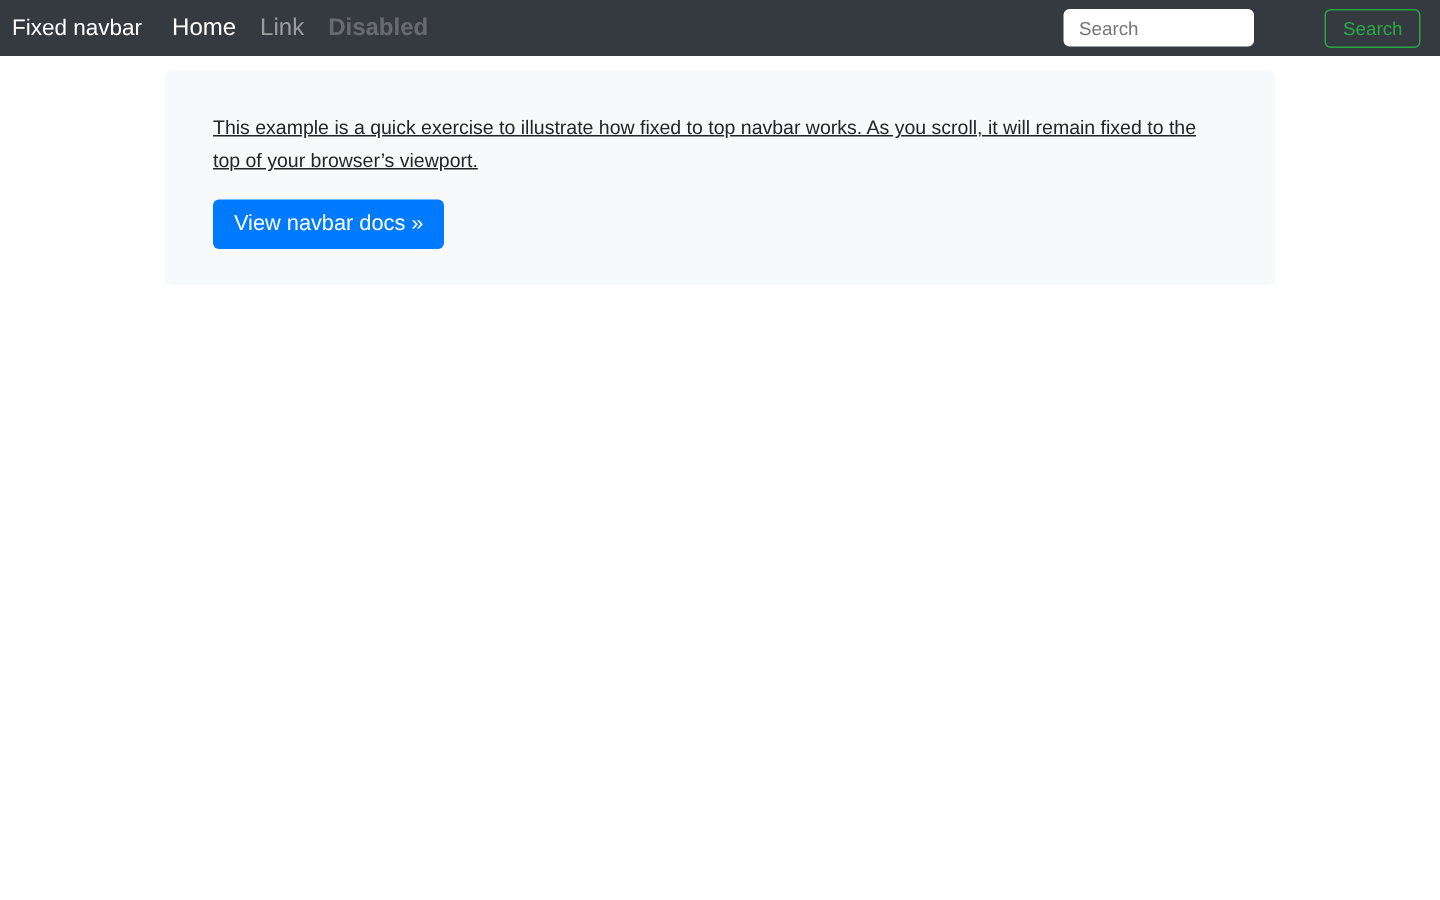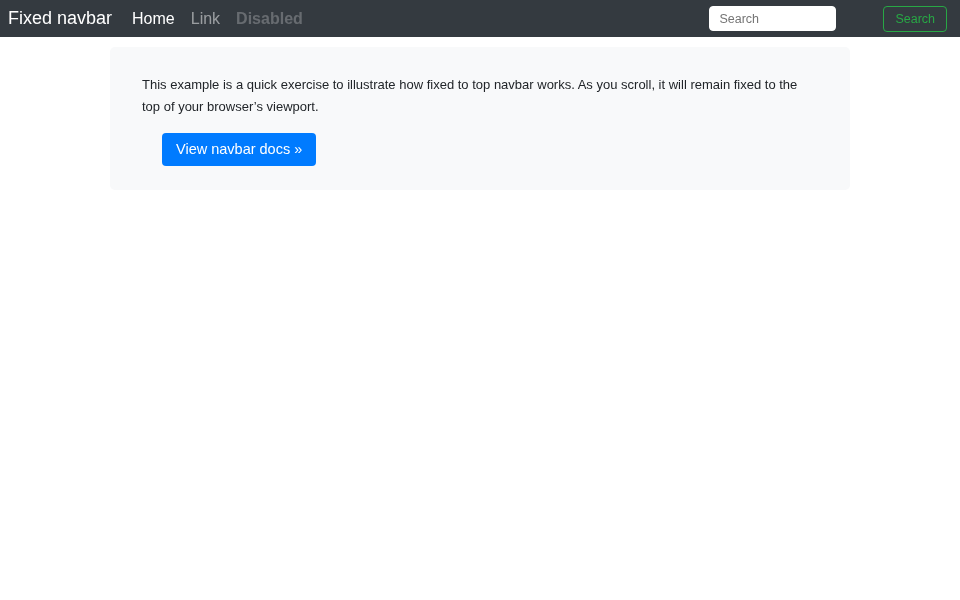--- a/index.html
+++ b/index.html
@@ -19,21 +19,21 @@
     height: 37px;
     background: #343a40;
     display: flex;
     align-items: center;
     padding: 0 13px 0 8px;
     box-sizing: border-box;
     z-index: 10;
   }
   .navbar-brand {
     color: #ffffff;
-    font-size: 18px;
+    font-size: 15px;
     font-weight: 500;
     text-decoration: none;
     margin-right: 12px;
     white-space: nowrap;
     cursor: pointer;
   }
   .navbar-nav {
     display: flex;
     align-items: center;
     list-style: none;
@@ -104,34 +104,34 @@
     font-weight: 600;
     letter-spacing: -0.3px;
     color: #212529;
   }
   .jumbotron p {
     margin: 0 0 15px 0;
     font-size: 13px;
     line-height: 22px;
     color: #212529;
     max-width: 680px;
+    text-decoration: underline;
   }
   .btn-primary {
     display: inline-block;
     background: #007bff;
     color: #ffffff;
     font-size: 14.5px;
     line-height: 19px;
     padding: 7px 14px;
     border: none;
     border-radius: 4px;
     text-decoration: none;
     cursor: pointer;
     font-family: "Liberation Sans", sans-serif;
-    margin-left: 20px;
   }
 </style>
 </head>
 <body>
 
 <nav class="navbar">
   <a class="navbar-brand">Fixed navbar</a>
 
   <ul class="navbar-nav">
     <li>

